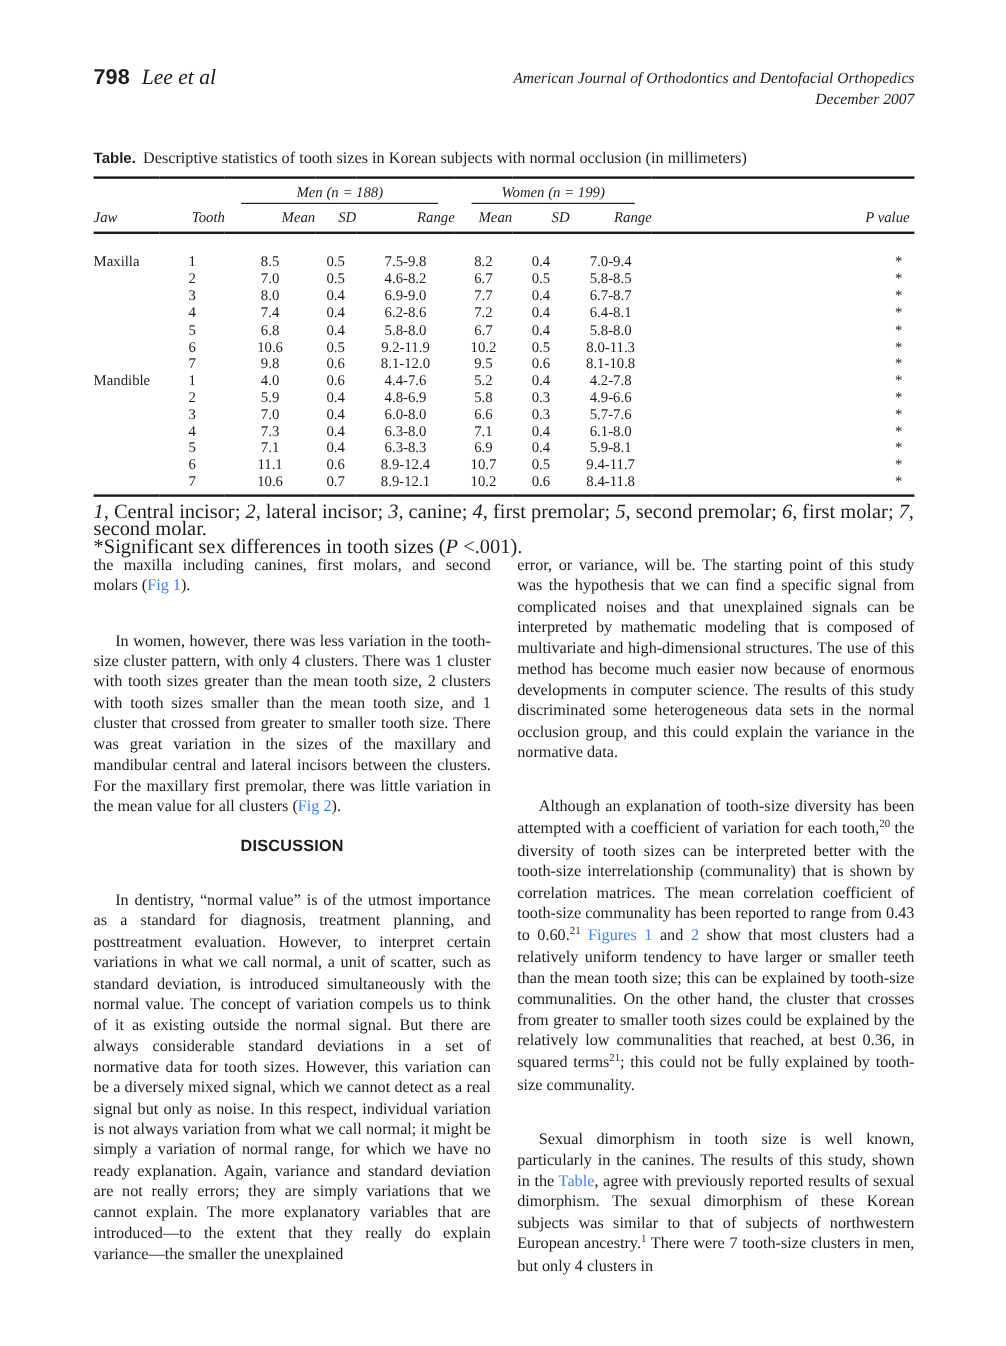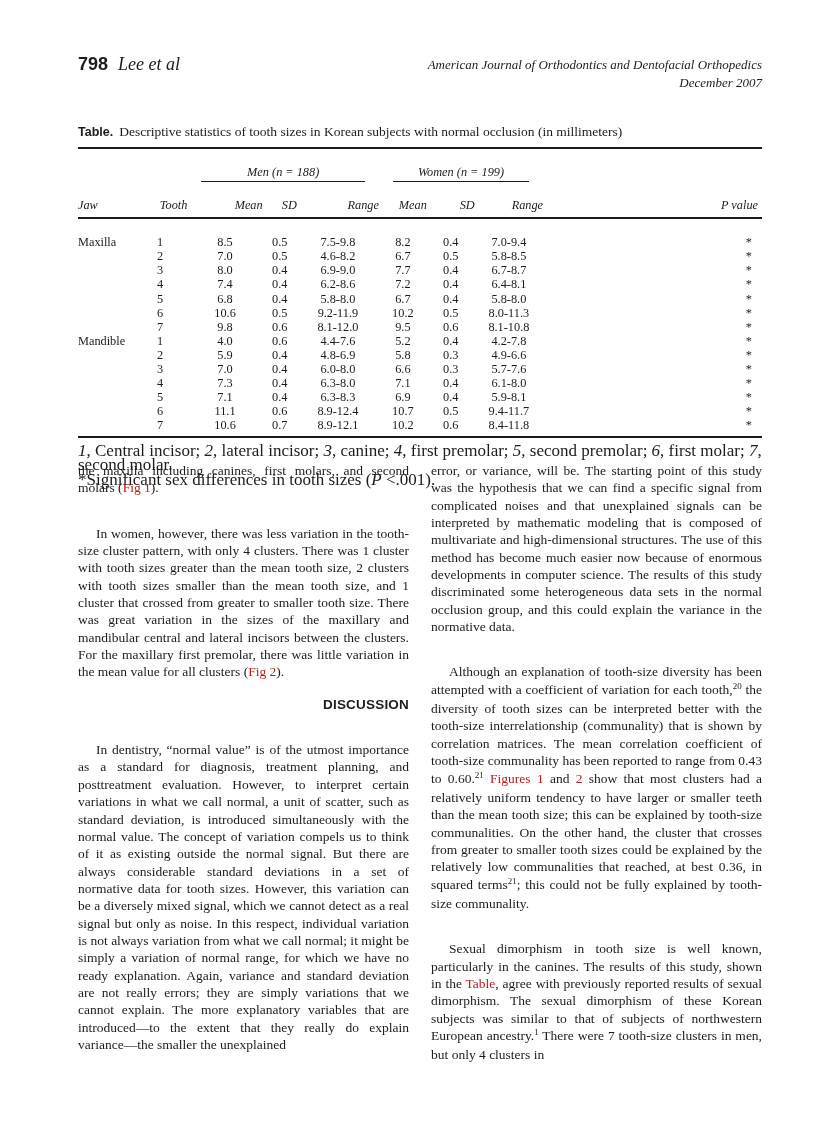--- a/index.html
+++ b/index.html
@@ -21,43 +21,43 @@
   .table-block{top:124px;}
   .tbl-caption{font-size:13.5px;margin-bottom:7px;}
   .tbl-caption .cap-label{font-family:"Liberation Sans", sans-serif;font-weight:bold;font-size:12.5px;margin-right:6px;}
   table.stats{
     width:100%;border-collapse:collapse;table-layout:fixed;
     font-size:12.3px;
     border-top:2px solid #1a1a1a;border-bottom:2.5px solid #1a1a1a;
   }
   table.stats th, table.stats td{padding:0;font-weight:normal;line-height:14.1px;}
   tr.grp-row th{padding-top:4px;font-style:italic;}
-  .grp-cell .grp-inner{border-bottom:1.2px solid #1a1a1a;margin:12px 14px;padding-bottom:2px;}
+  .grp-cell .grp-inner{border-bottom:1.2px solid #1a1a1a;margin:0 14px;padding-bottom:2px;}
   tr.colhead-row th{font-style:italic;padding:4px 0 5px 0;text-align:right;}
   tr.colhead-row{border-bottom:2.5px solid #1a1a1a;}
   tr.colhead-row th:first-child{text-align:left;}
   tr.colhead-row th:last-child{text-align:right;padding-right:4px;}
   tbody td{text-align:center;}
   tbody td.col-jaw{text-align:left;}
   tbody td.col-p{text-align:right;padding-right:10px;}
   tbody tr:first-child td{padding-top:16px;margin-left:38px;}
   tbody tr:last-child td{padding-bottom:3px;}
   .footnotes{margin-top:6px;font-size:17px;line-height:14.5px;}
   .footnotes .italic{font-style:italic;}
 
   
   .columns{top:462px;display:flex;gap:22px;}
   .col{width:331px;font-size:13.5px;line-height:17.35px;text-align:justify;}
   .col p{margin:0;}
   .col p.indent{text-indent:18px;margin-top:28px;}
   .discussion-head{
     font-family:"Liberation Sans", sans-serif;font-weight:bold;font-size:13.5px;
-    margin:15px 0 10px 0;text-align:right;letter-spacing:.2px;
+    margin:15px 0 10px 0;text-align:center;letter-spacing:.2px;
   }
-  .link{color:#b91c1c;}
+  .link{color:#3b82f6;}
   .sup{font-size:9px;vertical-align:baseline;position:relative;top:-4.5px;}
   .italic{font-style:italic;}
 </style>
 </head>
 <body>
 
 <div class="content running-head" style="position:absolute;">
   <div class="rh-left">
     <span class="rh-pagenum">798</span><span class="rh-authors">Lee et al</span>
   </div>

